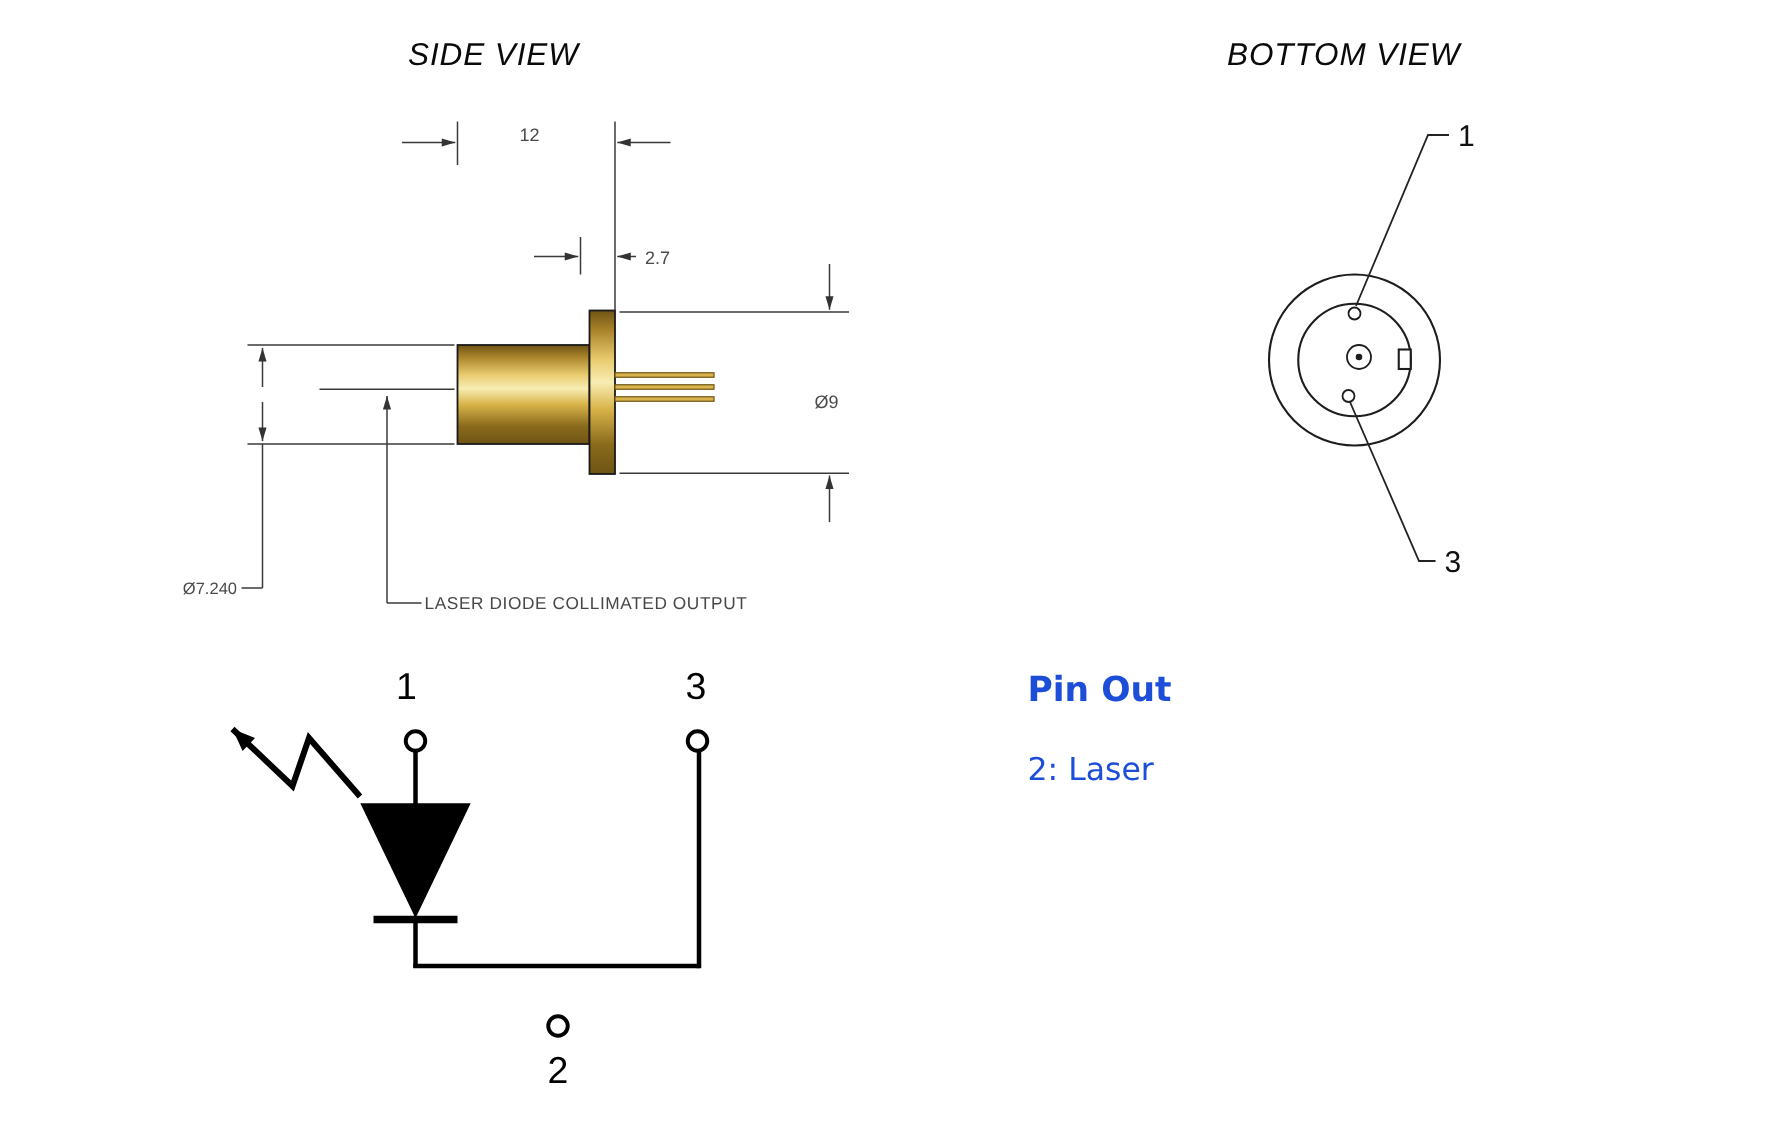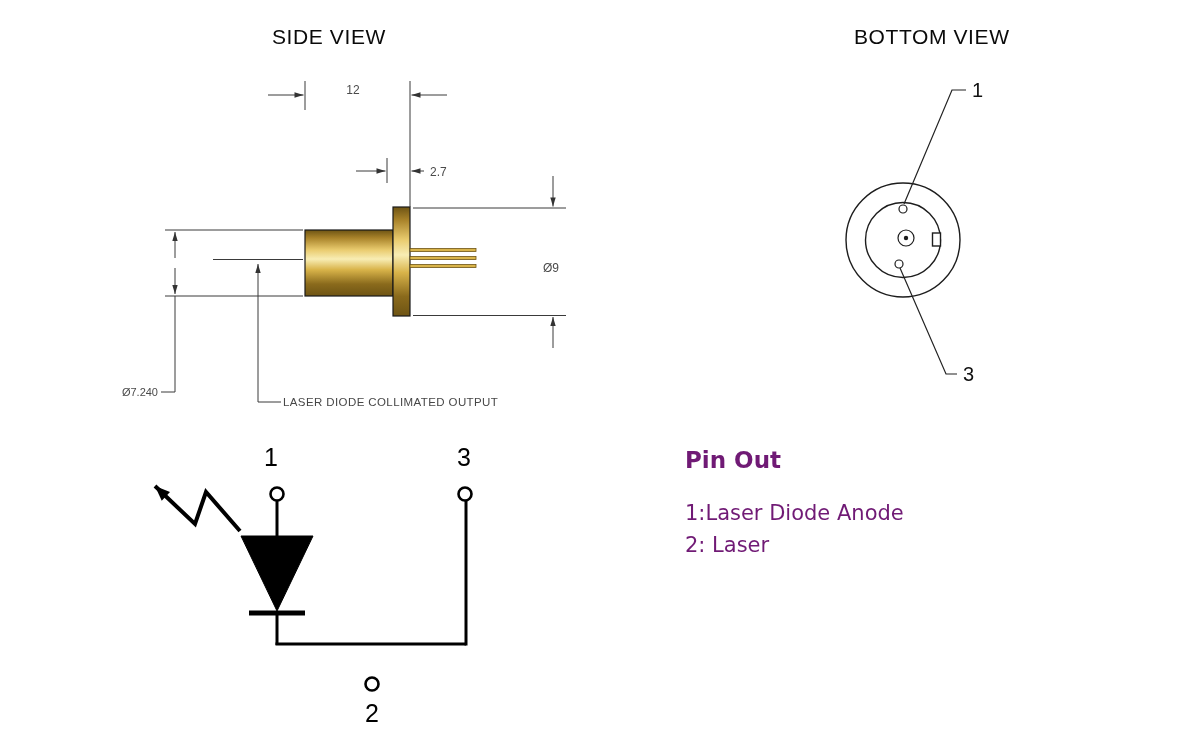--- a/index.html
+++ b/index.html
@@ -10,28 +10,29 @@
     background: #ffffff;
     font-family: "Liberation Sans", sans-serif;
     overflow: hidden;
   }
   .view-title {
     position: absolute;
     font-size: 21px;
     color: #0a0a0a;
     letter-spacing: 0.6px;
     white-space: nowrap;
+    font-style: italic;
   }
   .drawing-svg { position: absolute; left: 0; top: 0; }
   .pinout {
     position: absolute;
     left: 685px;
     top: 447px;
     font-family: "DejaVu Sans", sans-serif;
-    color: #701a75;
+    color: #1d4ed8;
   }
   .pinout-heading {
     font-size: 23px;
     font-weight: 700;
     margin-bottom: 24px;
     white-space: nowrap;
   }
   .pinout-item {
     font-size: 21px;
     line-height: 32px;
@@ -68,21 +69,21 @@
   .bv-line { stroke: #1d1d1d; stroke-width: 1.4; fill: #ffffff; }
   .leader { stroke: #222; stroke-width: 1.2; fill: none; }
   .sch-wire { stroke: #000; stroke-width: 3; fill: none; }
 </style>
 </head>
 <body>
 
 <div class="canvas">
 
   <div class="view-title" style="left:272px; top:25px;">SIDE VIEW</div>
-  <div class="view-title" style="left:854px; top:25px;">BOTTOM VIEW</div>
+  <div class="view-title" style="left:818px; top:25px;">BOTTOM VIEW</div>
 
   <svg class="drawing-svg" width="1186" height="750" viewBox="0 0 1186 750">
     <defs>
       <linearGradient id="goldGrad" x1="0" y1="0" x2="0" y2="1">
         <stop offset="0" stop-color="#6e5414"></stop>
         <stop offset="0.12" stop-color="#a9832a"></stop>
         <stop offset="0.30" stop-color="#e9cb6e"></stop>
         <stop offset="0.44" stop-color="#f8edb4"></stop>
         <stop offset="0.60" stop-color="#d9b44a"></stop>
         <stop offset="0.82" stop-color="#8a6a1c"></stop>
@@ -177,17 +178,16 @@
 
       <polyline points="240,531 206,492 195,524 155,486" fill="none" stroke="#000" stroke-width="4" marker-end="url(#arrBig)"></polyline>
 
       <circle cx="372" cy="684" r="6.5" fill="#fff" stroke="#000" stroke-width="2.6"></circle>
       <text class="sch-num" x="372" y="722" text-anchor="middle">2</text>
     </g>
   </svg>
 
   <div class="pinout">
     <div class="pinout-heading">Pin Out</div>
-    <div class="pinout-item">1:Laser Diode Anode</div>
     <div class="pinout-item">2: Laser</div>
   </div>
 
 </div>
 
 </body></html>

